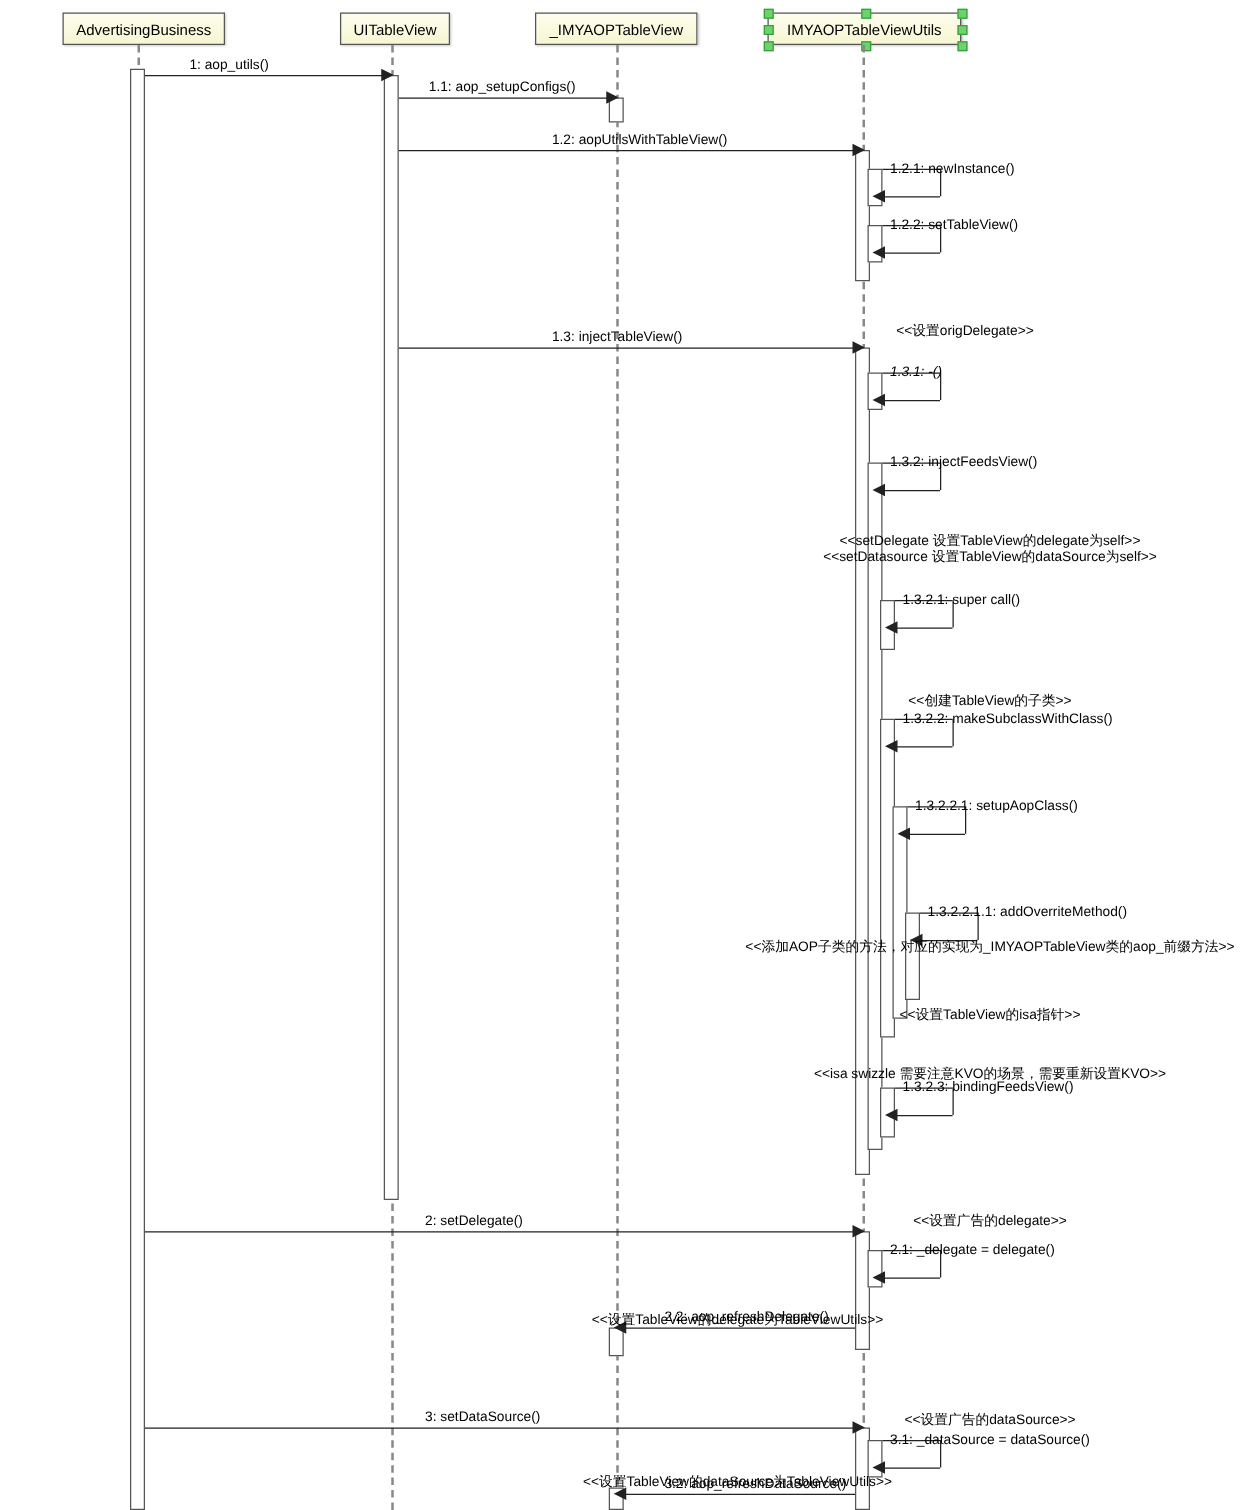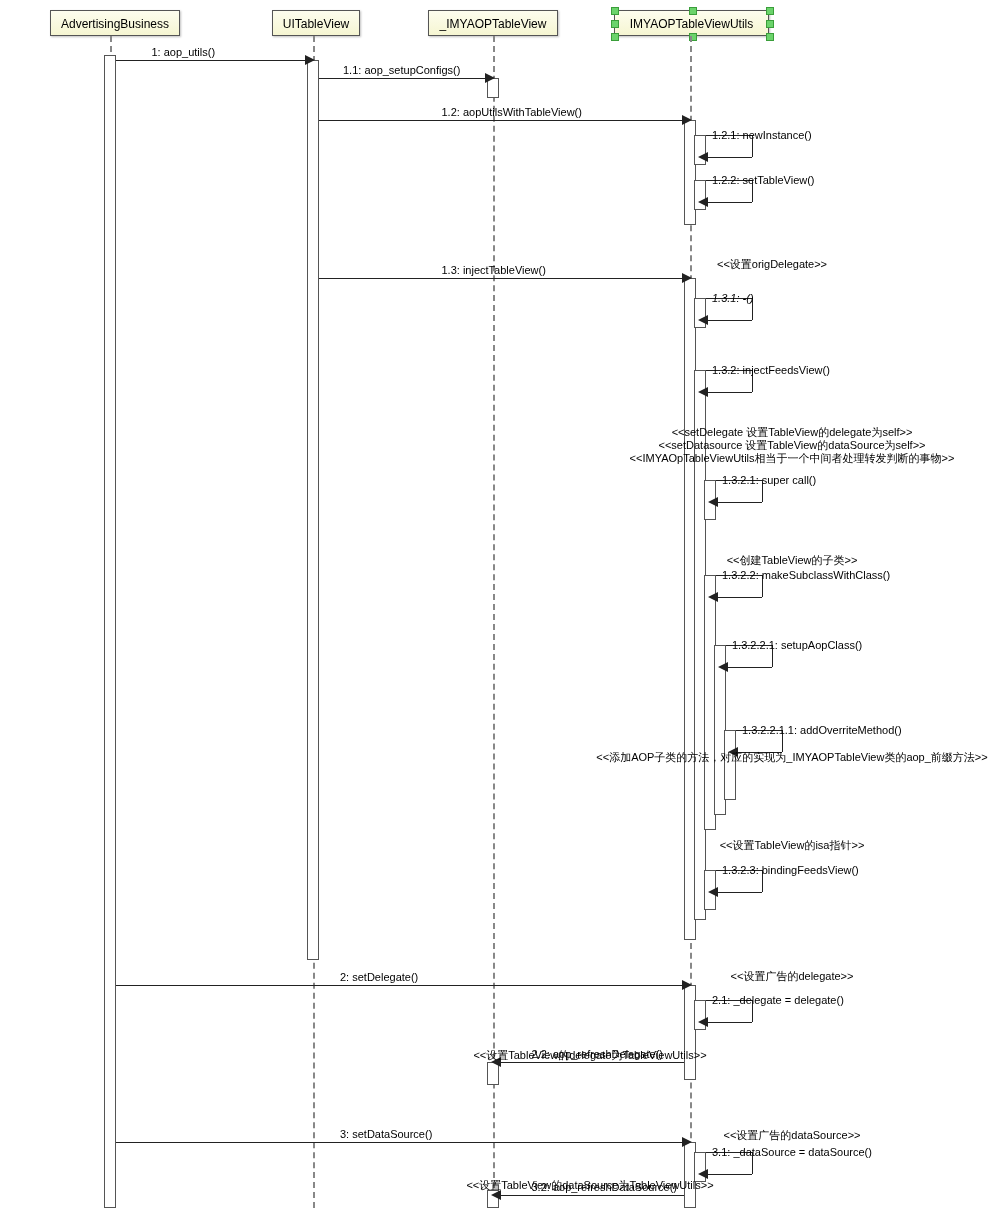--- a/index.html
+++ b/index.html
@@ -196,21 +196,21 @@
     <div class="arrow-left" style="left: 698px; top: 1017px;"></div>
     <div class="msg-label" style="left: 712px; top: 994px;">2.1: _delegate = delegate()</div>
     <div class="self-u" style="left: 706px; top: 1152px; width: 46px;"></div>
     <div class="self-v" style="left: 752px; top: 1152px; height: 22px;"></div>
     <div class="self-u" style="left: 706px; top: 1174px; width: 46px;"></div>
     <div class="arrow-left" style="left: 698px; top: 1169px;"></div>
     <div class="msg-label" style="left: 712px; top: 1146px;">3.1: _dataSource = dataSource()</div>
     <div class="note-label" style="left: 572px; top: 257px; width: 400px;">&lt;&lt;设置origDelegate&gt;&gt;</div>
     <div class="note-label" style="left: 592px; top: 425px; width: 400px;">&lt;&lt;setDelegate 设置TableView的delegate为self&gt;&gt;</div>
     <div class="note-label" style="left: 592px; top: 438px; width: 400px;">&lt;&lt;setDatasource 设置TableView的dataSource为self&gt;&gt;</div>
-    <div class="note-label" style="left: 592px; top: 451px; width: 400px;">&lt;&lt;IMYAOpTableViewUtils相当于一个中间者处理转发判断的事物&gt;&gt;</div>
     <div class="note-label" style="left: 592px; top: 553px; width: 400px;">&lt;&lt;创建TableView的子类&gt;&gt;</div>
     <div class="note-label" style="left: 592px; top: 709px; width: 400px; margin-top: 41px;">&lt;&lt;添加AOP子类的方法，对应的实现为_IMYAOPTableView类的aop_前缀方法&gt;&gt;</div>
-    <div class="note-label" style="left: 592px; top: 838px; width: 400px;">&lt;&lt;设置TableView的isa指针&gt;&gt;</div>
+    <div class="note-label" style="left: 592px; top: 804px; width: 400px;">&lt;&lt;设置TableView的isa指针&gt;&gt;</div>
+    <div class="note-label" style="left: 592px; top: 851px; width: 400px;">&lt;&lt;isa swizzle 需要注意KVO的场景，需要重新设置KVO&gt;&gt;</div>
     <div class="note-label" style="left: 592px; top: 969px; width: 400px;">&lt;&lt;设置广告的delegate&gt;&gt;</div>
     <div class="note-label" style="left: 390px; top: 1048px; width: 400px;">&lt;&lt;设置TableView的delegate为TableViewUtils&gt;&gt;</div>
     <div class="note-label" style="left: 592px; top: 1128px; width: 400px;">&lt;&lt;设置广告的dataSource&gt;&gt;</div>
     <div class="note-label" style="left: 390px; top: 1178px; width: 400px;">&lt;&lt;设置TableView的dataSource为TableViewUtils&gt;&gt;</div>
   </div>
 
 </body></html>

